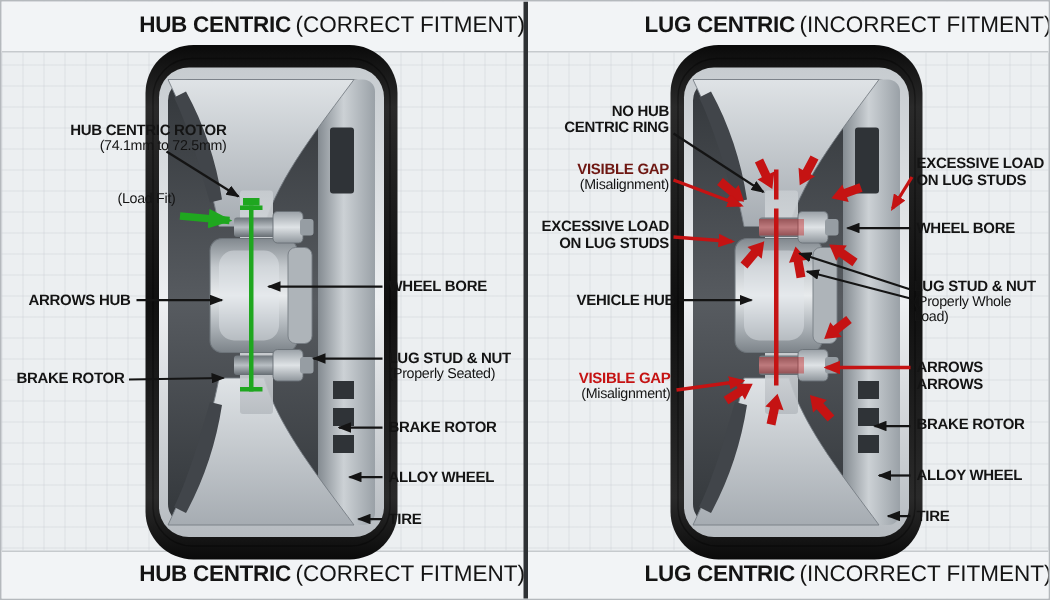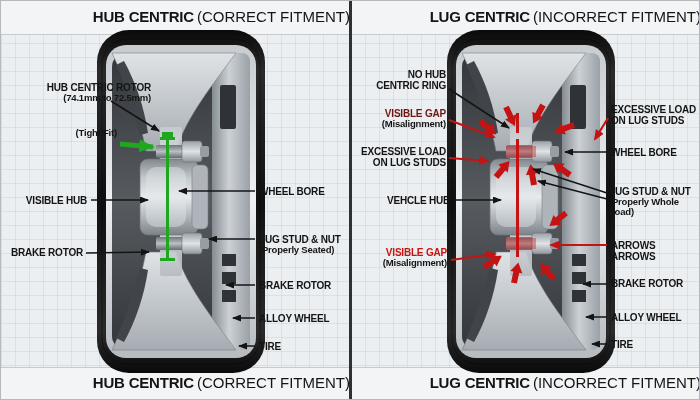--- a/index.html
+++ b/index.html
@@ -16,21 +16,21 @@
   .strip.top{top:0;height:33px;border-bottom:1px solid #c6cacd;}
   .strip.bottom{top:366px;height:34px;border-top:1px solid #c6cacd;}
   .divider{position:absolute;left:348px;top:0;width:3px;height:400px;background:#2e3134;z-index:5;}
   .hdr{position:absolute;z-index:6;font-size:15px;color:var(--text);text-align:right;white-space:nowrap;}
   .hdr .b{font-weight:700;letter-spacing:-0.2px;}
   .hdr .q{font-weight:400;margin-left:3px;}
   .wheel{position:absolute;top:28px;z-index:2;}
   #overlay{position:absolute;left:0;top:0;z-index:3;pointer-events:none;}
   .lbl{position:absolute;z-index:4;color:var(--text);}
   .lbl .t{font-weight:700;font-size:10px;line-height:1.1;letter-spacing:-0.2px;}
-  .lbl .s{font-weight:700;font-size:9.5px;line-height:1.08;letter-spacing:-0.2px;}
+  .lbl .s{font-weight:400;font-size:9.5px;line-height:1.08;letter-spacing:-0.2px;}
   .lbl.right{text-align:right;} .lbl.left{text-align:left;}
   .t.green{color:var(--green);} .t.red{color:var(--red);} .t.darkred{color:var(--dark-red);}
   .lk{stroke:var(--text);stroke-width:1.5;fill:none;}
   .lr{stroke:var(--red);stroke-width:2.2;fill:none;}
   .lg{stroke:var(--green);stroke-width:5;fill:none;}
   .fk{fill:var(--text);} .fr{fill:var(--red);} .fg{fill:var(--green);}
   .accG{stroke:var(--green);} .accR{stroke:var(--red);} .sfR{fill:var(--red);}
 </style>
 </head>
 <body>
@@ -199,24 +199,24 @@
       <line class="lk" x1="606" y1="316" x2="585" y2="316" marker-end="url(#mk)"></line>
       <line class="lk" x1="606" y1="343" x2="591" y2="343" marker-end="url(#mk)"></line>
     </g>
   </svg>
 
   <div class="lbl right" style="left:8px;top:81px;width:142px">
     <div class="t">HUB CENTRIC ROTOR</div>
     <div class="s">(74.1mm to 72.5mm)</div>
   </div>
   <div class="lbl right" style="left:8px;top:127px;width:108px">
-    <div class="s">(Tight Fit)</div>
+    <div class="s">(Load Fit)</div>
   </div>
   <div class="lbl right" style="left:8px;top:194px;width:78px">
-    <div class="t">VISIBLE HUB</div>
+    <div class="t">ARROWS HUB</div>
   </div>
   <div class="lbl right" style="left:8px;top:246px;width:74px">
     <div class="t">BRAKE ROTOR</div>
   </div>
   <div class="lbl left" style="left:258px;top:185px;width:85px">
     <div class="t">WHEEL BORE</div>
   </div>
   <div class="lbl left" style="left:258px;top:233px;width:88px">
     <div class="t">LUG STUD &amp; NUT</div>
     <div class="s">(Properly Seated)</div>
@@ -235,21 +235,21 @@
     <div class="t">NO HUB CENTRIC RING</div>
   </div>
   <div class="lbl right" style="left:352px;top:107px;width:93px">
     <div class="t darkred">VISIBLE GAP</div>
     <div class="s">(Misalignment)</div>
   </div>
   <div class="lbl right" style="left:352px;top:145px;width:93px">
     <div class="t">EXCESSIVE LOAD ON LUG STUDS</div>
   </div>
   <div class="lbl right" style="left:352px;top:194px;width:97px">
-    <div class="t">VEHCLE HUB</div>
+    <div class="t">VEHICLE HUB</div>
   </div>
   <div class="lbl right" style="left:352px;top:246px;width:94px">
     <div class="t red">VISIBLE GAP</div>
     <div class="s">(Misalignment)</div>
   </div>
   <div class="lbl left" style="left:610px;top:103px;width:85px">
     <div class="t">EXCESSIVE LOAD ON LUG STUDS</div>
   </div>
   <div class="lbl left" style="left:610px;top:146px;width:85px">
     <div class="t">WHEEL BORE</div>

